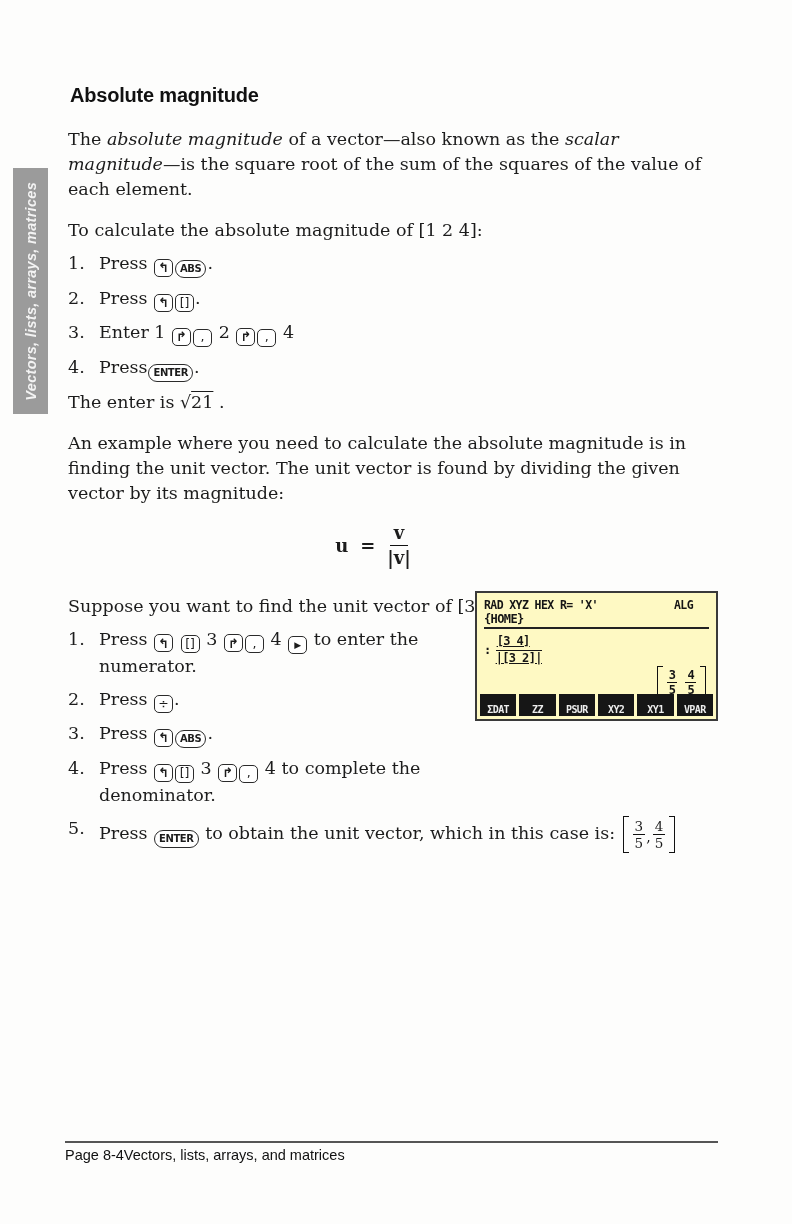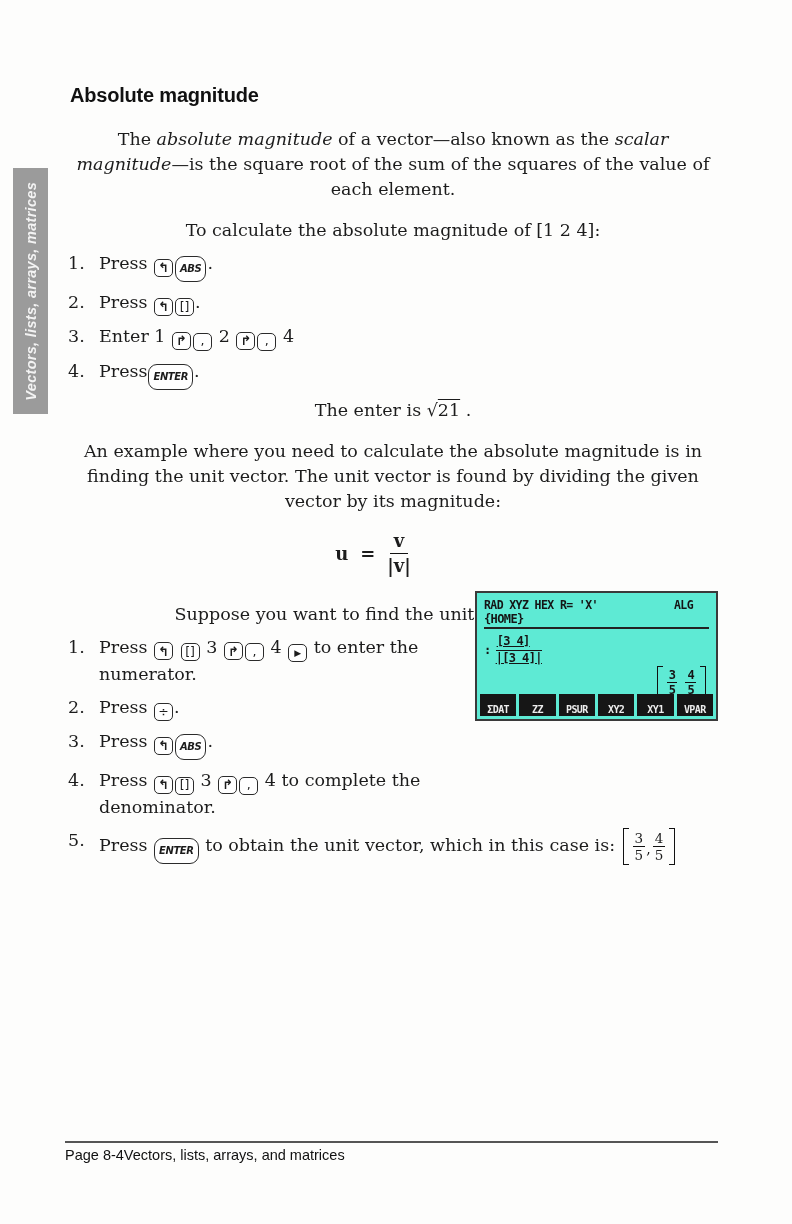--- a/index.html
+++ b/index.html
@@ -10,33 +10,33 @@
   
   .sidebar-tab{position:absolute;left:13px;top:168px;width:35px;height:246px;
     background:#9b9b9b;display:flex;align-items:center;justify-content:center;}
   .sidebar-tab span{writing-mode:vertical-rl;transform:rotate(180deg);
     color:#f3f3f3;font-family:"Liberation Sans",sans-serif;font-weight:bold;
     font-style:italic;font-size:14.5px;letter-spacing:.3px;white-space:nowrap;}
 
   .content{position:absolute;left:68px;top:84px;width:650px;}
   h1{font-family:"Liberation Sans",sans-serif;font-size:20px;font-weight:bold;
      margin:0 0 20px 2px;letter-spacing:-.2px;color:#111;}
-  p{font-size:17.5px;line-height:25px;margin:0 0 16px 0;text-align:center;}
+  p{font-size:17.5px;line-height:25px;margin:0 0 16px 0;}
   .em{font-style:italic;}
   .lead{margin-bottom:8px;}
 
   .step{display:flex;margin-bottom:8px;line-height:25px;font-size:17.5px;}
   .step-num{width:31px;flex:none;}
   .step-body{flex:1;}
 
   .key{display:inline-flex;align-items:center;justify-content:center;
     border:1.6px solid #2b2b2b;border-radius:5px;height:18px;min-width:19px;
     padding:0 2px;font-family:"DejaVu Sans",sans-serif;font-size:12.5px;
     line-height:1;vertical-align:-3px;box-sizing:border-box;margin:0 1px;background:#fff;}
-  .key-pill{border-radius:9px;font-size:10px;font-weight:bold;letter-spacing:-.4px;padding:12px 4px;font-style:italic;}
+  .key-pill{border-radius:9px;font-size:10px;font-weight:bold;letter-spacing:-.4px;padding:0 4px;}
   .key-shift{font-weight:bold;font-size:13px;}
   .key-cursor{font-size:9px;}
 
   .sqrt-val{text-decoration:overline;}
 
   .formula{display:flex;justify-content:center;align-items:center;gap:12px;
     font-weight:bold;font-size:18px;margin:12px 40px 24px 0;}
   .frac{display:inline-flex;flex-direction:column;align-items:center;line-height:1.25;}
   .frac .fn{border-bottom:1.5px solid #111;padding:0 4px 1px;}
   .frac .fd{padding-top:1px;}
@@ -49,21 +49,21 @@
   .brk-l{border:1.8px solid #111;border-right:none;}
   .brk-r{border:1.8px solid #111;border-left:none;}
   .vec-in{display:flex;align-items:center;padding:2px 3px;gap:1px;}
   .sfrac{display:inline-flex;flex-direction:column;align-items:center;
     font-size:13.5px;line-height:1.2;}
   .sfrac .fn{border-bottom:1px solid #111;padding:0 2px;}
   .vec-sep{font-size:14px;align-self:flex-end;margin:0 1px 1px 0;}
 
   
   .calc{position:absolute;left:475px;top:591px;width:243px;height:130px;
-    border:2px solid #3a3a3a;background:#5eead4;box-sizing:border-box;
+    border:2px solid #3a3a3a;background:#fef9c3;box-sizing:border-box;
     padding:5px 7px 3px;font-family:"DejaVu Sans Mono",monospace;font-weight:bold;color:#151515;}
   .calc-status{display:flex;justify-content:space-between;font-size:11.5px;letter-spacing:-.6px;}
   .calc-status .right{margin-right:16px;}
   .calc-path{font-size:12px;letter-spacing:-.6px;}
   .calc-hr{border-top:2px solid #222;margin:1px 0 5px;}
   .calc-entry{display:flex;align-items:center;gap:5px;font-size:12px;letter-spacing:-.6px;}
   .calc-entry .efrac{display:inline-flex;flex-direction:column;line-height:1.25;text-decoration:underline;}
   .calc-entry .efrac .fn{border-bottom:1.6px solid #151515;padding:0 1px 1px;}
   .calc-result{display:flex;justify-content:flex-end;padding-right:3px;margin-top:0;}
   .calc-result .vector .sfrac{font-size:12px;letter-spacing:-.6px;}
@@ -174,21 +174,21 @@
     <div class="calc-status">
       <span>RAD XYZ HEX R= 'X'</span>
       <span class="right">ALG</span>
     </div>
     <div class="calc-path">{HOME}</div>
     <div class="calc-hr"></div>
     <div class="calc-entry">
       <span>:</span>
       <span class="efrac">
         <span class="fn">[3 4]</span>
-        <span>|[3 4]|</span>
+        <span>|[3 2]|</span>
       </span>
     </div>
     <div class="calc-result">
       <span class="vector">
           <span class="brk brk-l"></span>
           <span class="vec-in">
             <span class="sfrac">
               <span class="fn">3</span>
               <span>5</span>
             </span>

